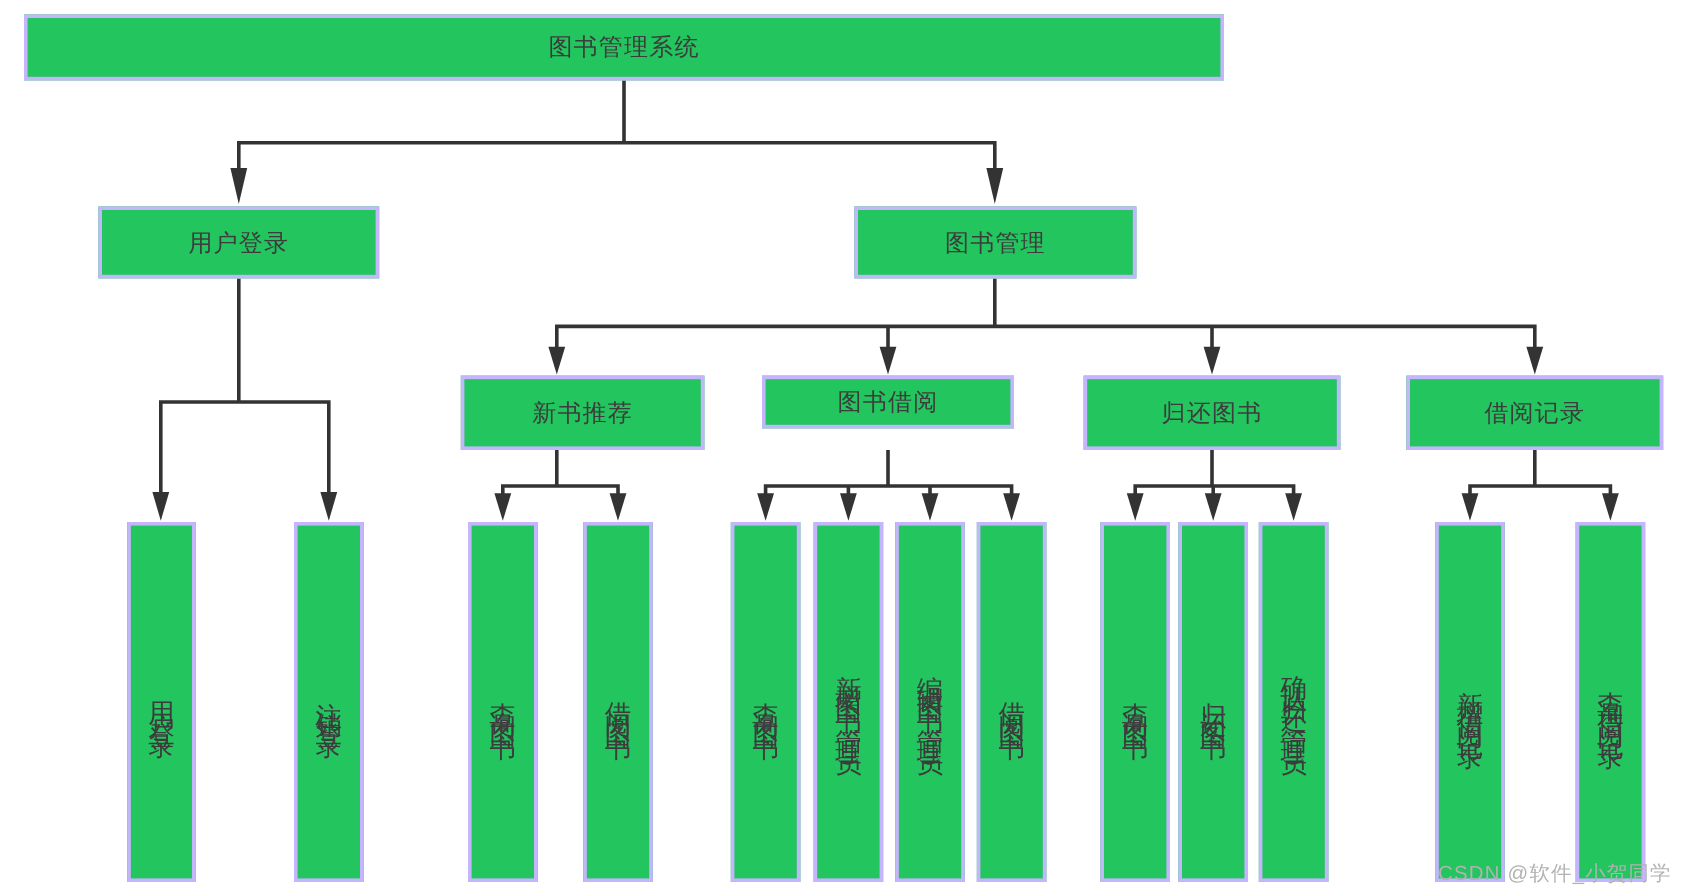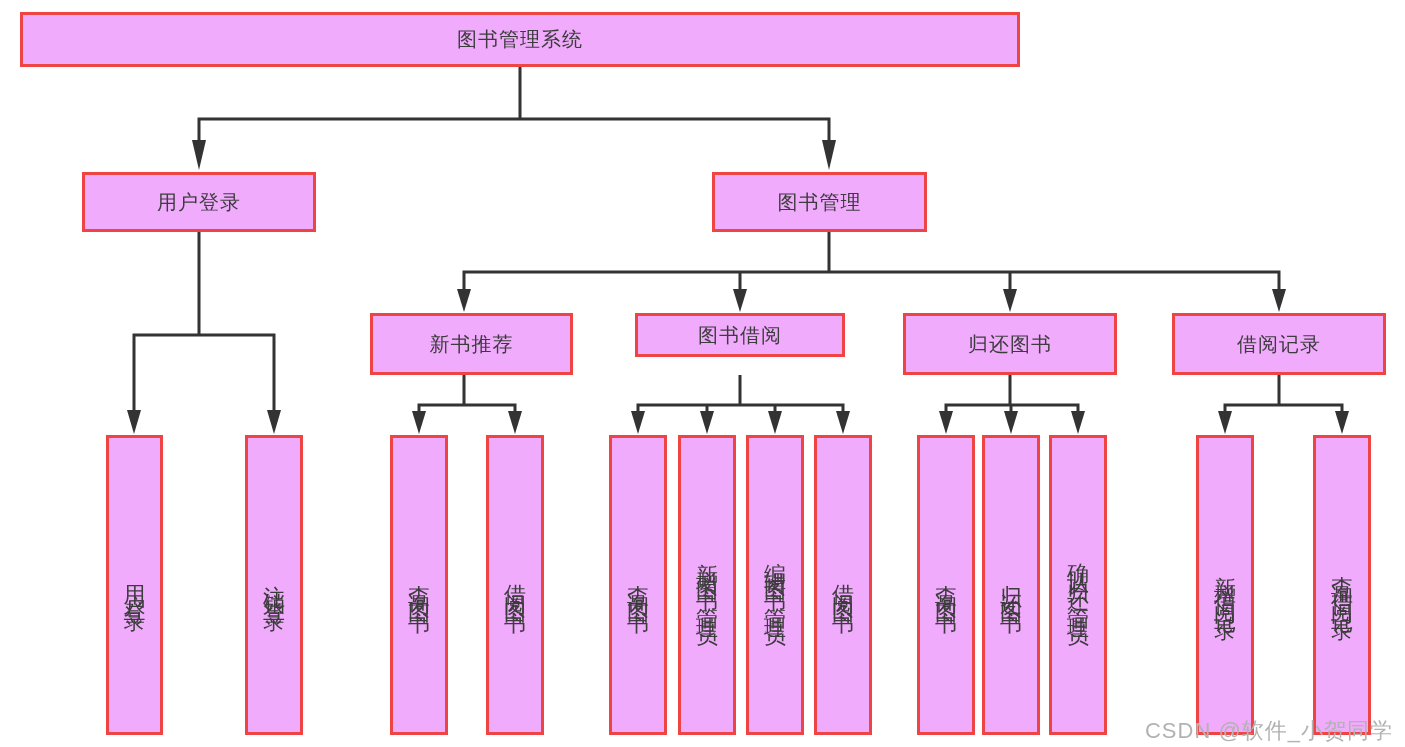--- a/index.html
+++ b/index.html
@@ -12,42 +12,42 @@
     font-family: "Liberation Sans", "DejaVu Sans", sans-serif;
   }
   .connectors {
     position: absolute;
     left: 0; top: 0;
     pointer-events: none;
   }
   .node {
     position: absolute;
     box-sizing: border-box;
-    border: 3px solid #ef4444;
-    background: #f0abfc;
+    border: 3px solid #c4b5fd;
+    background: #22c55e;
     display: flex;
     align-items: center;
     justify-content: center;
     color: #3c3c3c;
   }
   .hnode { font-size: 20px; letter-spacing: 1px; }
   .leaf span {
     writing-mode: vertical-rl;
     text-orientation: mixed;
     font-size: 22px;
     letter-spacing: 9px;
     line-height: 1;
     color: #3c3c3c;
     white-space: nowrap;
   }
   .watermark {
     position: absolute;
     top: 716px;
     right: 12px;
-    font-size: 22px;
+    font-size: 17px;
     color: #b2b2b2;
     letter-spacing: 1px;
     z-index: 10;
     white-space: nowrap;
   }
 </style>
 </head>
 <body>
 
 <div class="canvas">
@@ -92,25 +92,25 @@
     </g>
   </svg>
 
   <div class="node hnode" style="left:20px; top:12px; width:1000px; height:55px;">
     <span>图书管理系统</span>
   </div>
 
   <div class="node hnode" style="left:82px; top:172px; width:234px; height:60px;">
     <span>用户登录</span>
   </div>
-  <div class="node hnode" style="left:712px; top:172px; width:215px; height:60px;font-family:Liberation Serif, serif;">
+  <div class="node hnode" style="left:712px; top:172px; width:235px; height:60px;font-family:Liberation Serif, serif;">
     <span>图书管理</span>
   </div>
 
-  <div class="node hnode" style="left:370px; top:313px; width:203px; height:62px;">
+  <div class="node hnode" style="left:384px; top:313px; width:203px; height:62px;">
     <span>新书推荐</span>
   </div>
   <div class="node hnode" style="left:635px; top:313px; width:210px; height:44px;">
     <span>图书借阅</span>
   </div>
   <div class="node hnode" style="left:903px; top:313px; width:214px; height:62px;">
     <span>归还图书</span>
   </div>
   <div class="node hnode" style="left:1172px; top:313px; width:214px; height:62px;">
     <span>借阅记录</span>

